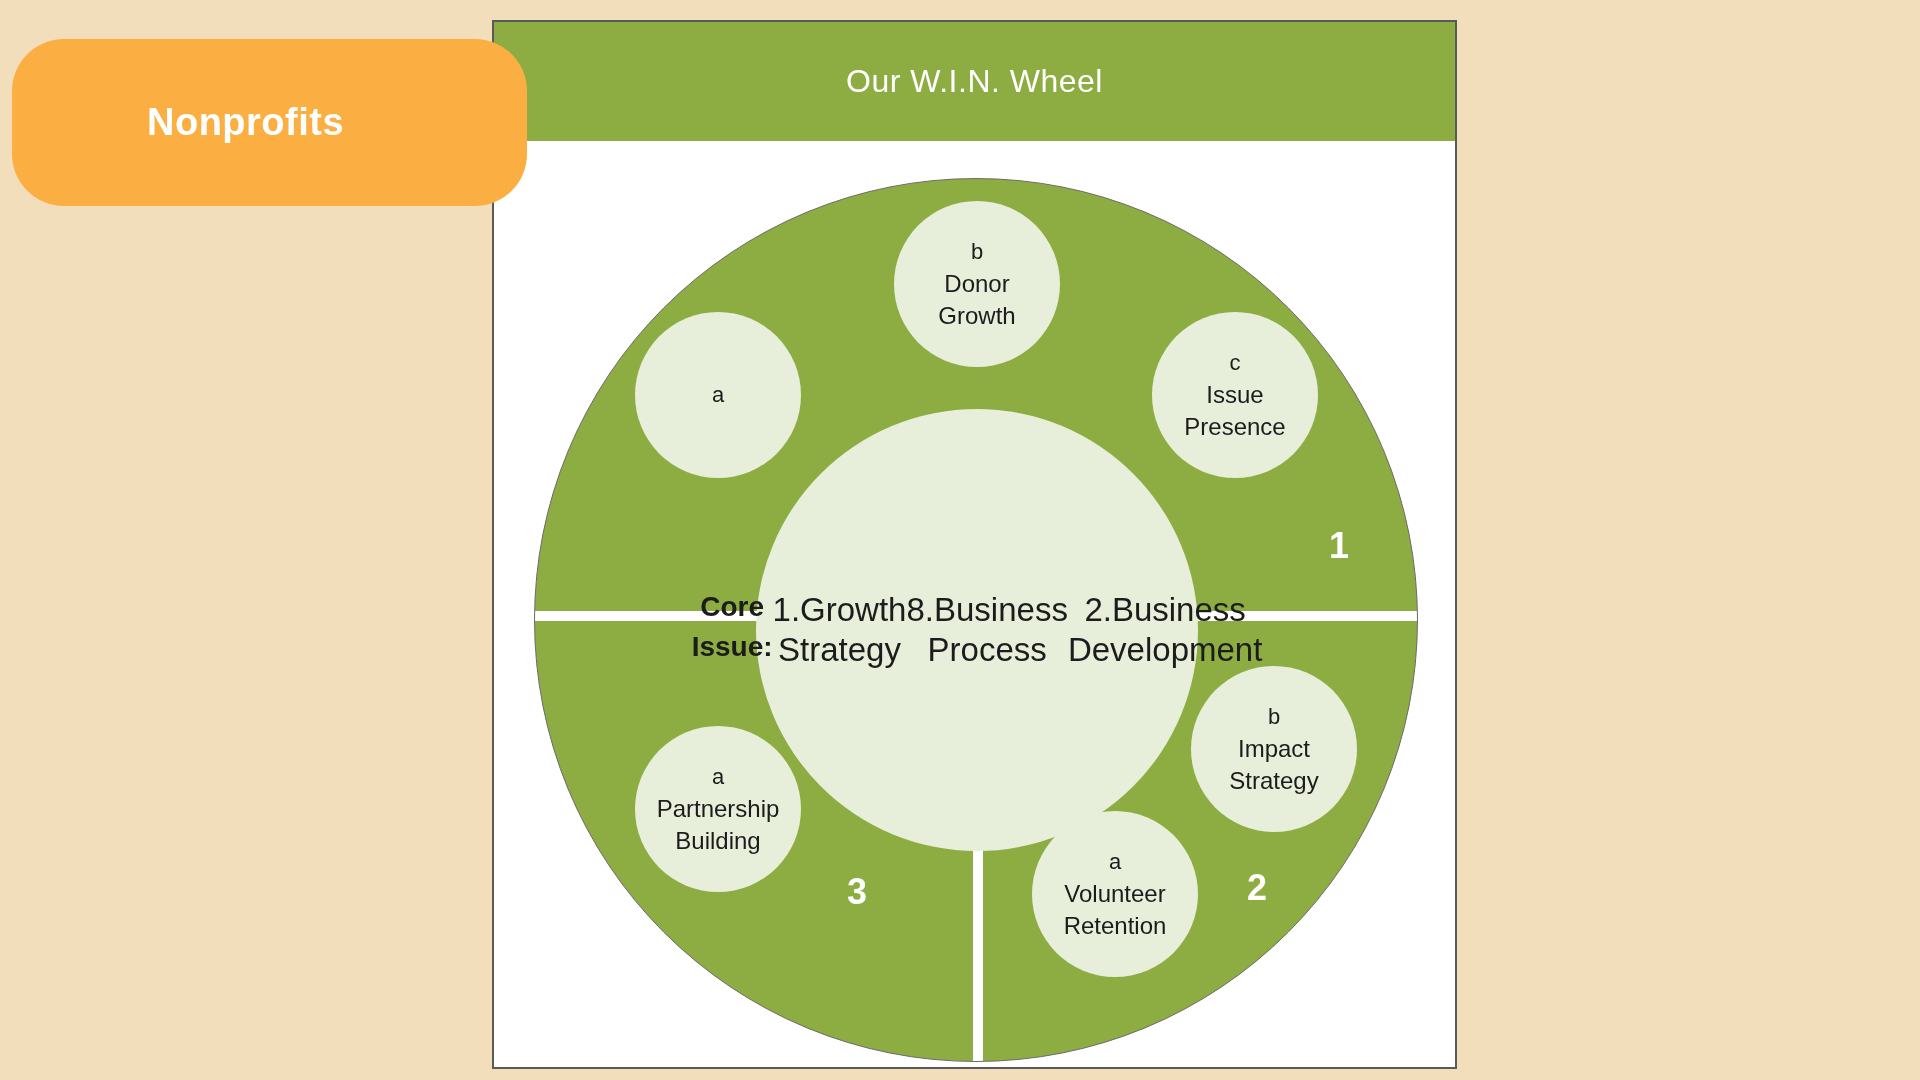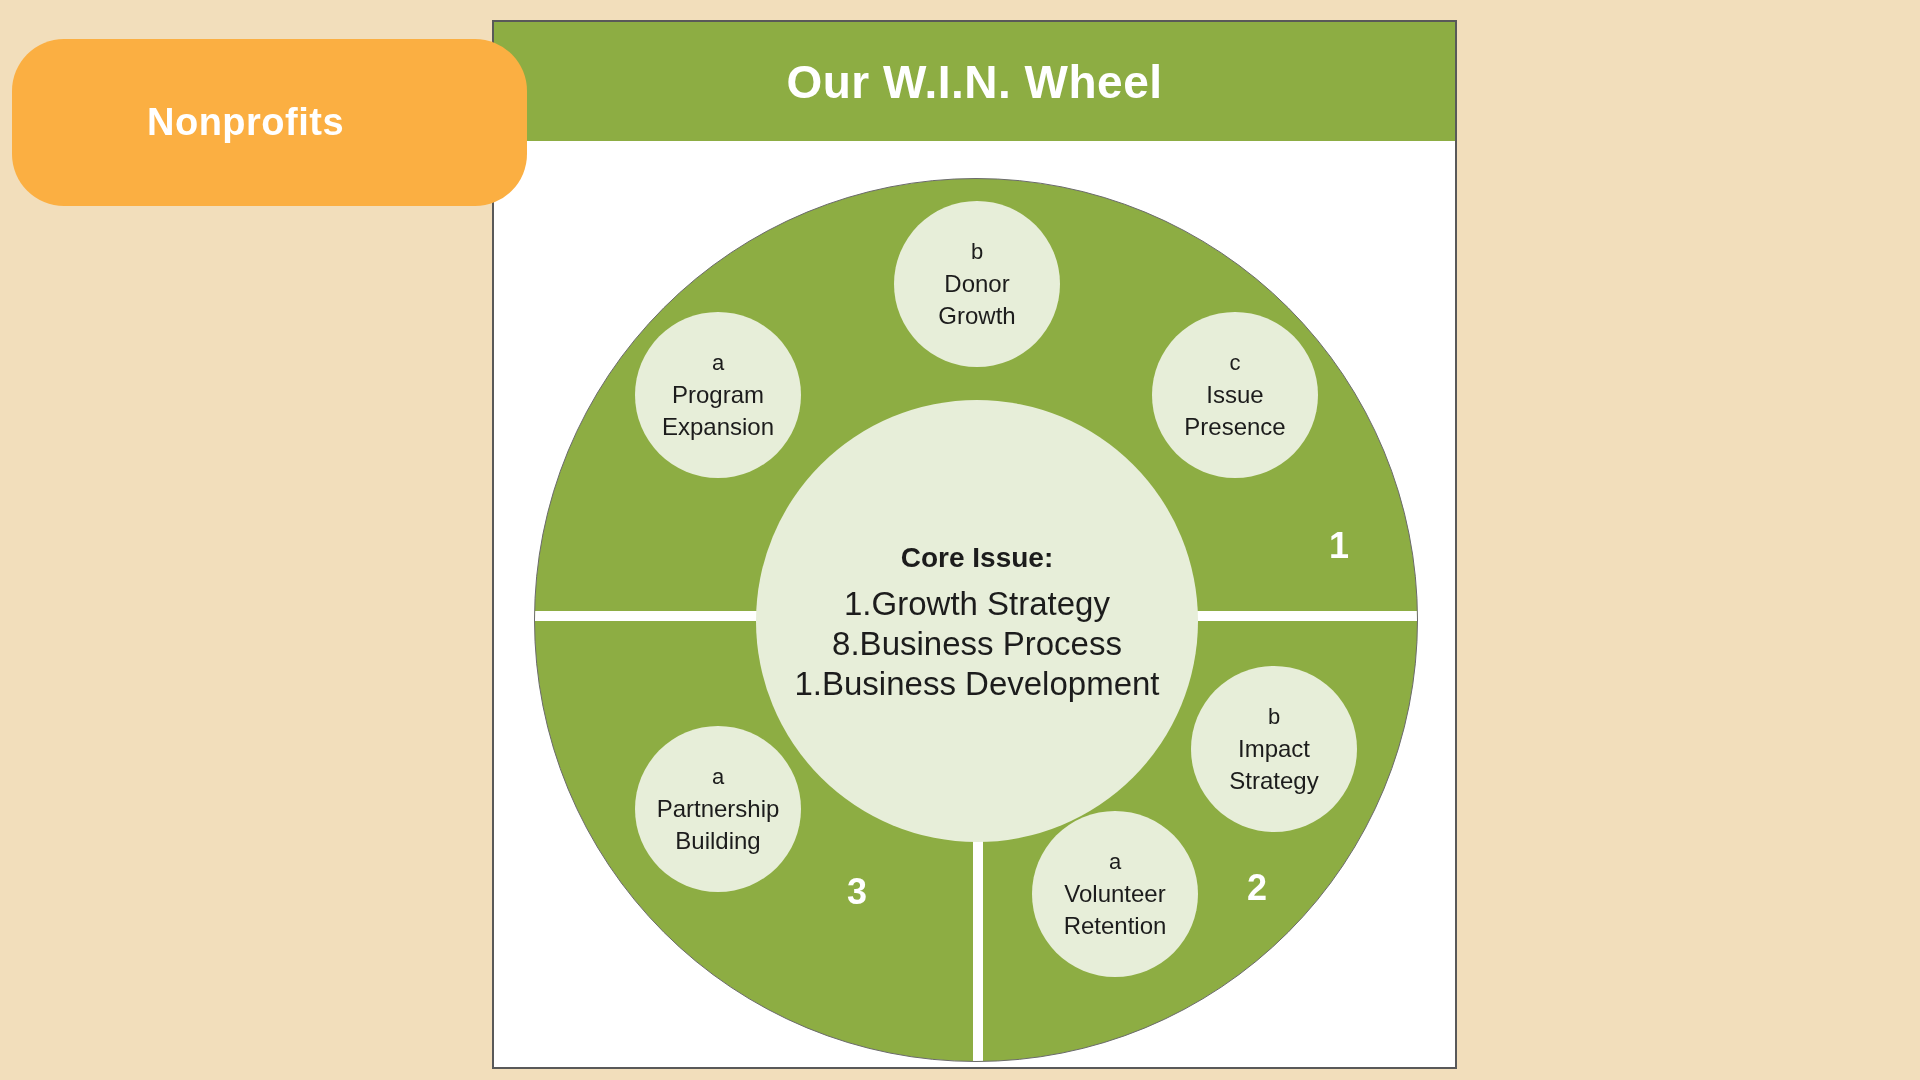--- a/index.html
+++ b/index.html
@@ -61,22 +61,22 @@
     top: 0;
     width: 100%;
     height: 119px;
     background: var(--accent_green);
     display: flex;
     align-items: center;
     justify-content: center;
   }
   .panel-title {
     color: var(--title_text);
-    font-size: 46px;
-    font-weight: bold;
+    font-size: 32px;
+    font-weight: normal;
     letter-spacing: 0.5px;
   }
   
   .wheel {
     position: absolute;
     left: 40px;
     top: 156px;
     width: 884px;
     height: 884px;
     border-radius: 50%;
@@ -107,27 +107,26 @@
     font-size: 36px;
     font-weight: bold;
   }
   .n1 { left: 804px; top: 367px; }
   .n2 { left: 722px; top: 709px; }
   .n3 { left: 322px; top: 713px; }
   
   .center-circle {
     position: absolute;
     left: 221px;
-    top: 221px;
+    top: 230px;
     width: 442px;
     height: 442px;
     border-radius: 50%;
     background: var(--light_green);
     display: flex;
-    flex-direction: column;
     align-items: center;
     justify-content: center;
     text-align: center;
   }
   .core-heading {
     font-size: 28px;
     font-weight: bold;
     margin-bottom: 6px;
     line-height: 40px;
   }
@@ -185,32 +184,31 @@
       <div class="v-line"></div>
 
       <div class="section-number n1">1</div>
       <div class="section-number n2">2</div>
       <div class="section-number n3">3</div>
 
       <div class="center-circle">
         <div class="core-heading">Core Issue:</div>
         <div class="core-item">1.Growth Strategy</div>
         <div class="core-item">8.Business Process</div>
-        <div class="core-item">1.Business Development</div>
+        <div class="core-item">2.Business Development</div>
       </div>
     </div>
 
     <div class="satellite sat-donor">
       <div class="sat-letter">b</div>
       <div class="sat-label">Donor Growth</div>
     </div>
 
     <div class="satellite sat-program">
       <div class="sat-letter">a</div>
-      <div class="sat-label">Program Expansion</div>
     </div>
 
     <div class="satellite sat-local">
       <div class="sat-letter">c</div>
       <div class="sat-label">Issue Presence</div>
     </div>
 
     <div class="satellite sat-impact">
       <div class="sat-letter">b</div>
       <div class="sat-label">Impact Strategy</div>

